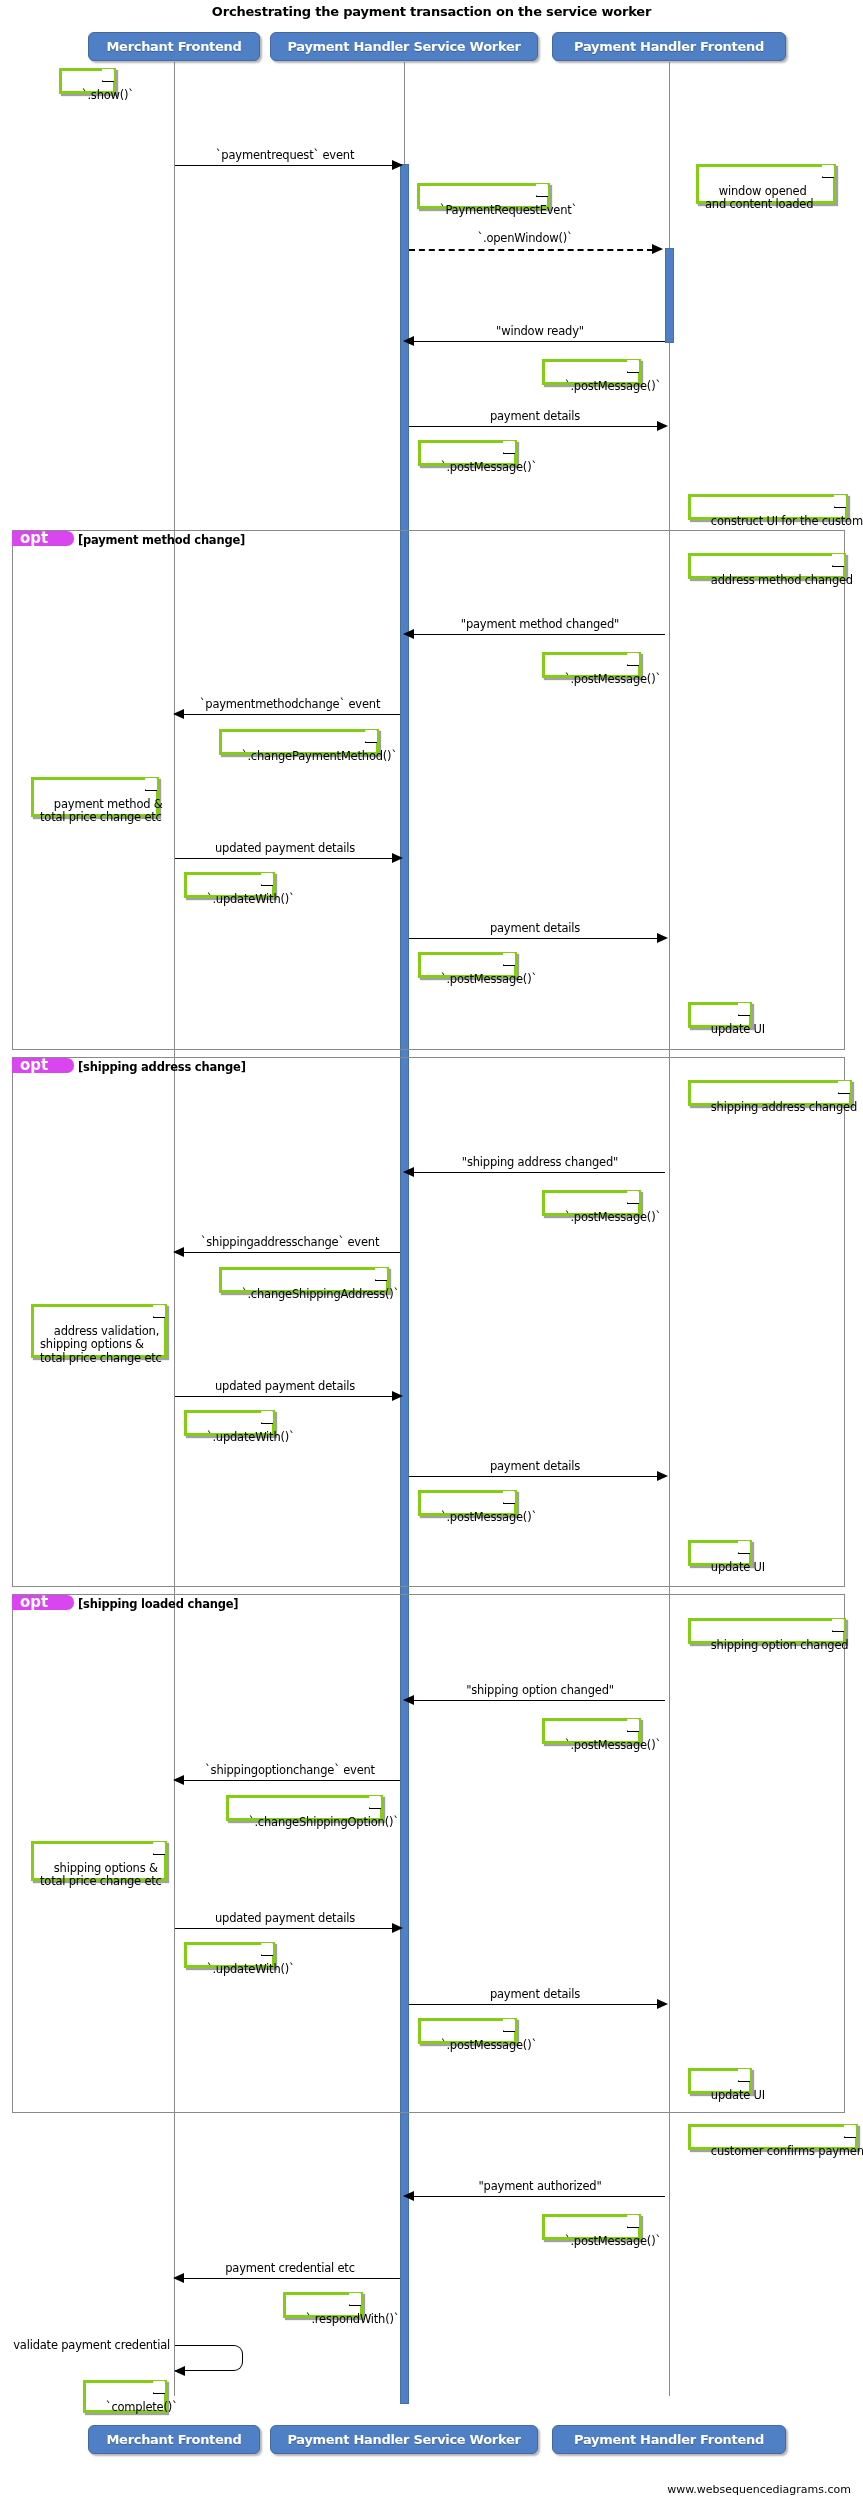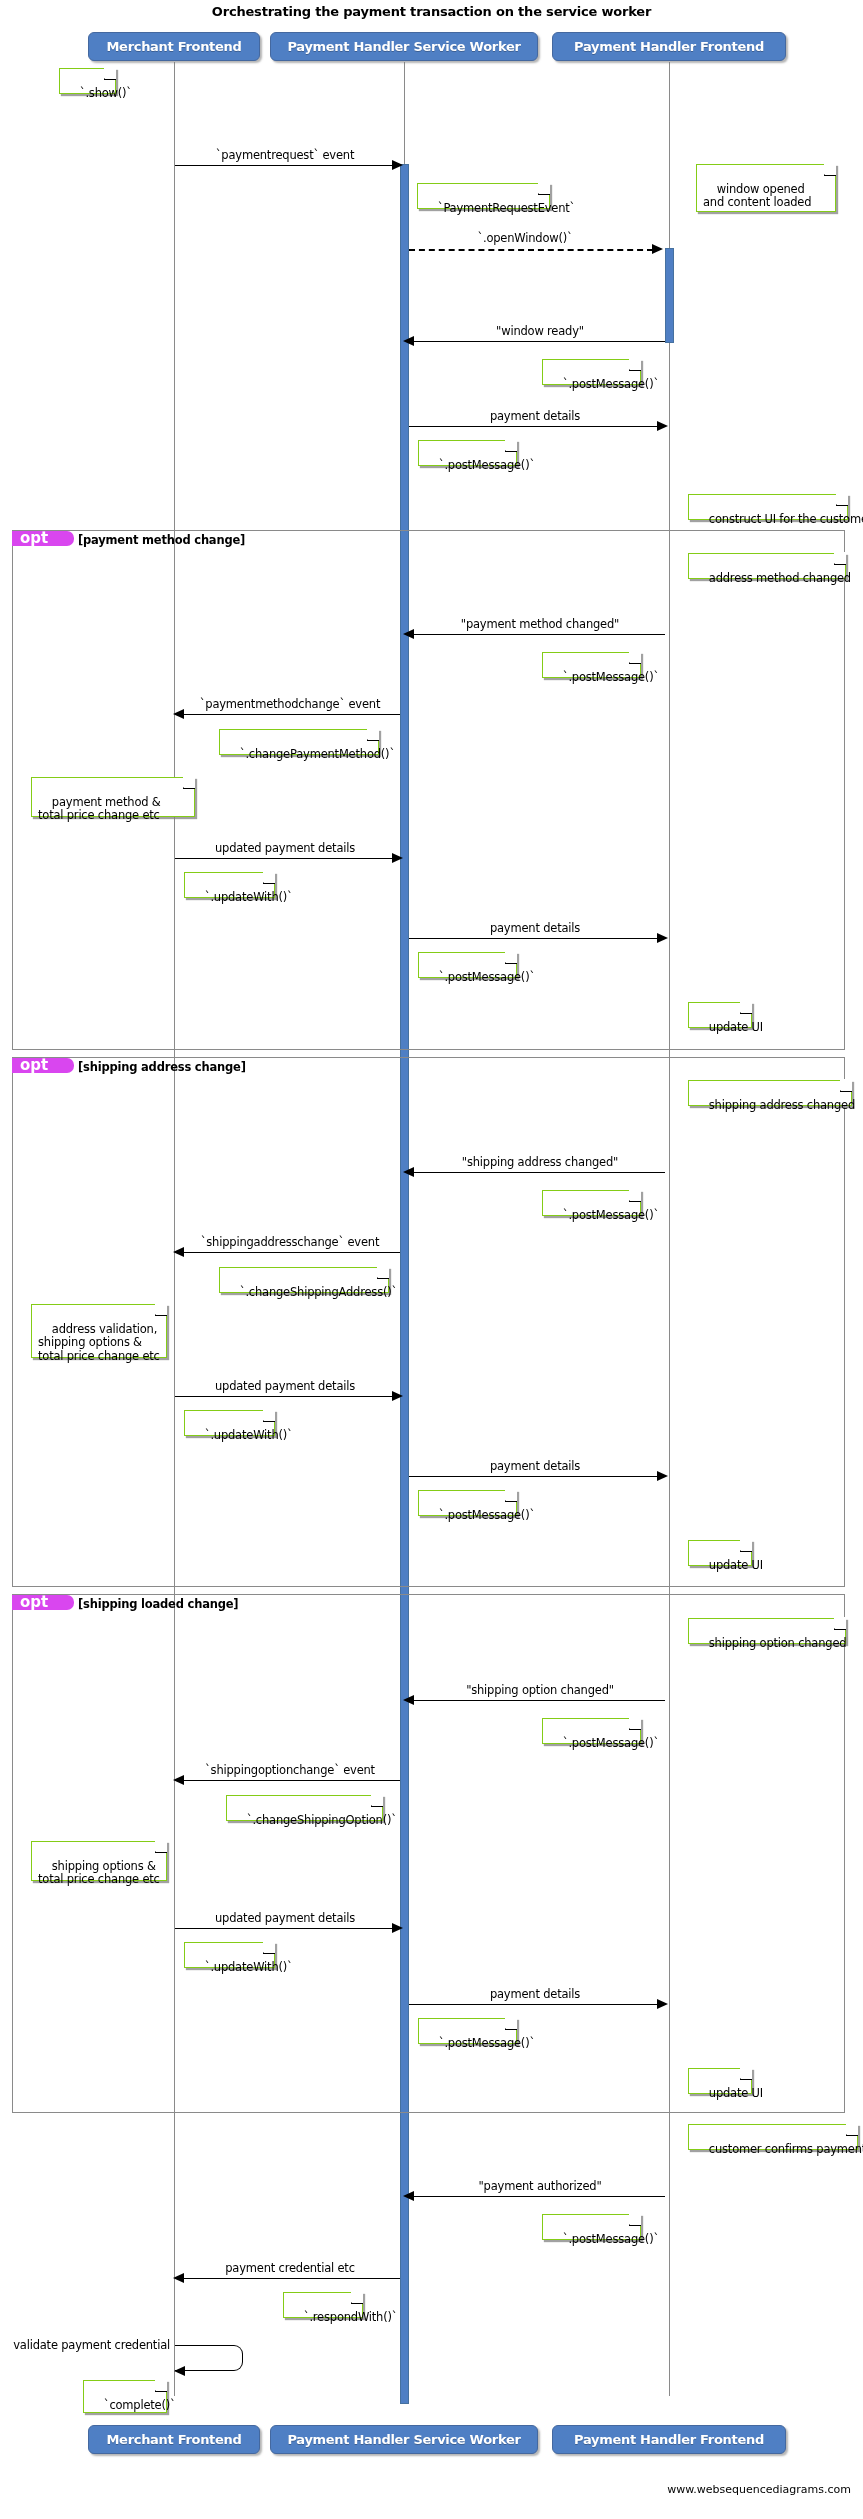--- a/index.html
+++ b/index.html
@@ -63,21 +63,21 @@
   .selfmsg{
     position:absolute; box-sizing:border-box;
     border:1.6px solid #000; border-left:none;
     border-top-right-radius:9px; border-bottom-right-radius:9px;
     background:none;
   }
 
   
   .note{
     position:absolute; box-sizing:border-box;
-    background:#ffffff; border:1px solid #84cc16;
+    background:#ffffff; border:3px solid #84cc16;
     font-size:11.5px; color:#000; line-height:13.5px;
     padding:4px 6px 4px 6px; white-space:pre;
     box-shadow:2px 2px 1px rgba(130,130,130,0.75);
     letter-spacing:-0.2px;
   }
   .note .fold{
     position:absolute; right:-1px; top:-1px;
     width:11px; height:11px;
     background:#fff;
     border-left:1px solid #000; border-bottom:1px solid #000;
@@ -147,21 +147,21 @@
 
   <div class="note" style="left:417px; top:183px; width:133px; height:26px;">
     <span>`PaymentRequestEvent`</span>
     <i class="fold"></i>
   </div>
 
   <div class="msg dashed" style="left:409px; top:249px; width:244px;"></div>
   <div class="arrowhead right" style="left:652px; top:244px;"></div>
   <div class="msg-label center" style="left:525px; top:231px;">`.openWindow()`</div>
 
-  <div class="note" style="left:696px; top:164px; width:140px; height:48px;">
+  <div class="note" style="left:696px; top:164px; width:140px; height:40px;">
     <span>window opened
 and content loaded</span>
     <i class="fold"></i>
   </div>
 
   <div class="msg" style="left:412px; top:341px; width:253px;"></div>
   <div class="arrowhead left" style="left:403px; top:336px;"></div>
   <div class="msg-label center" style="left:540px; top:324px;">"window ready"</div>
 
   <div class="note" style="left:542px; top:359px; width:99px; height:26px;">
@@ -205,21 +205,21 @@
 
   <div class="msg" style="left:183px; top:714px; width:217px;"></div>
   <div class="arrowhead left" style="left:173px; top:709px;"></div>
   <div class="msg-label center" style="left:290px; top:697px;">`paymentmethodchange` event</div>
 
   <div class="note" style="left:219px; top:729px; width:160px; height:26px;">
     <span>`.changePaymentMethod()`</span>
     <i class="fold"></i>
   </div>
 
-  <div class="note" style="left:31px; top:777px; width:164px; height:40px;">
+  <div class="note" style="left:31px; top:777px; width:128px; height:40px;">
     <span>payment method &amp;
 total price change etc</span>
     <i class="fold"></i>
   </div>
 
   <div class="msg" style="left:175px; top:858px; width:219px;"></div>
   <div class="arrowhead right" style="left:392px; top:853px;"></div>
   <div class="msg-label center" style="left:285px; top:841px;">updated payment details</div>
 
   <div class="note" style="left:184px; top:872px; width:91px; height:26px;">

